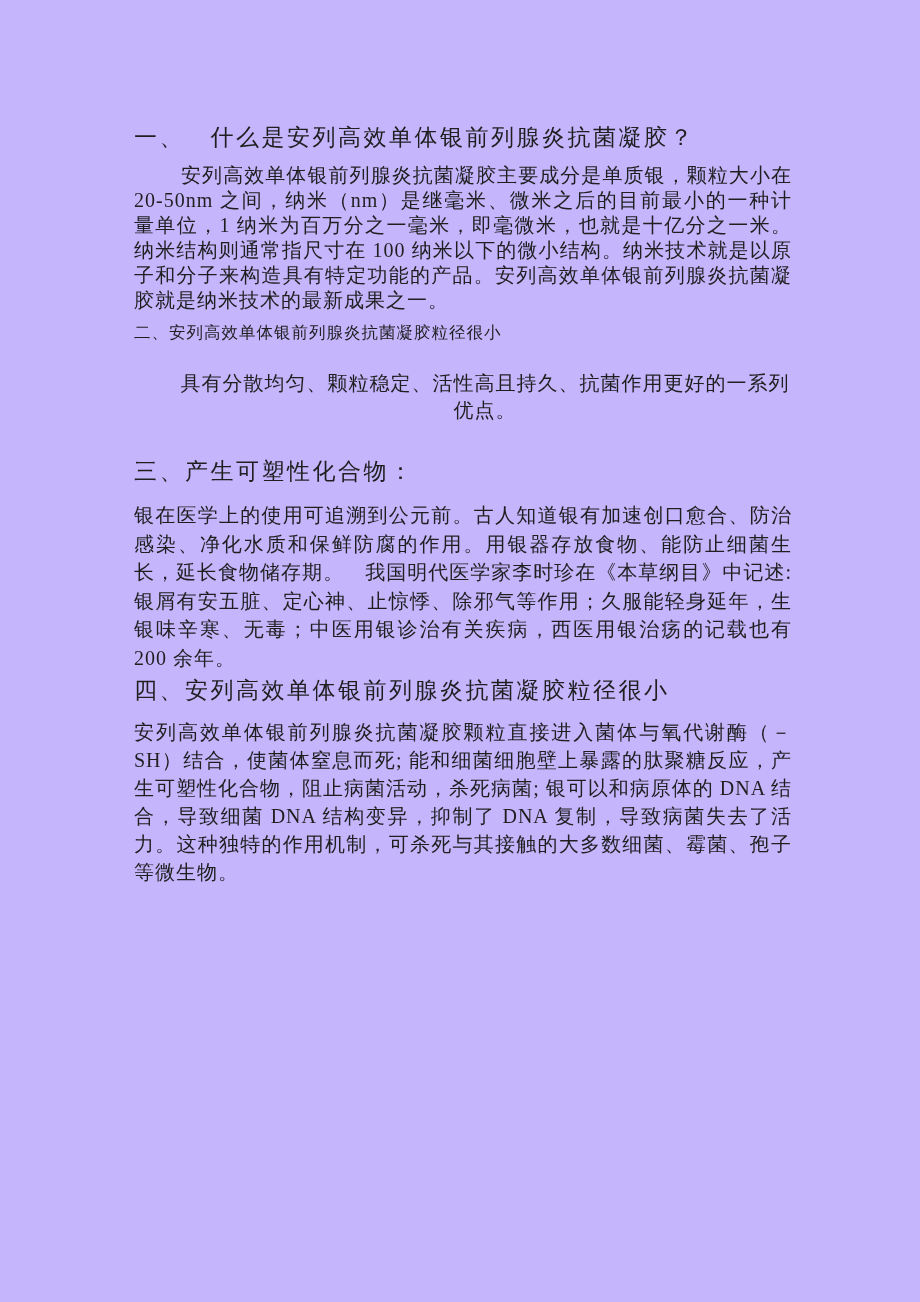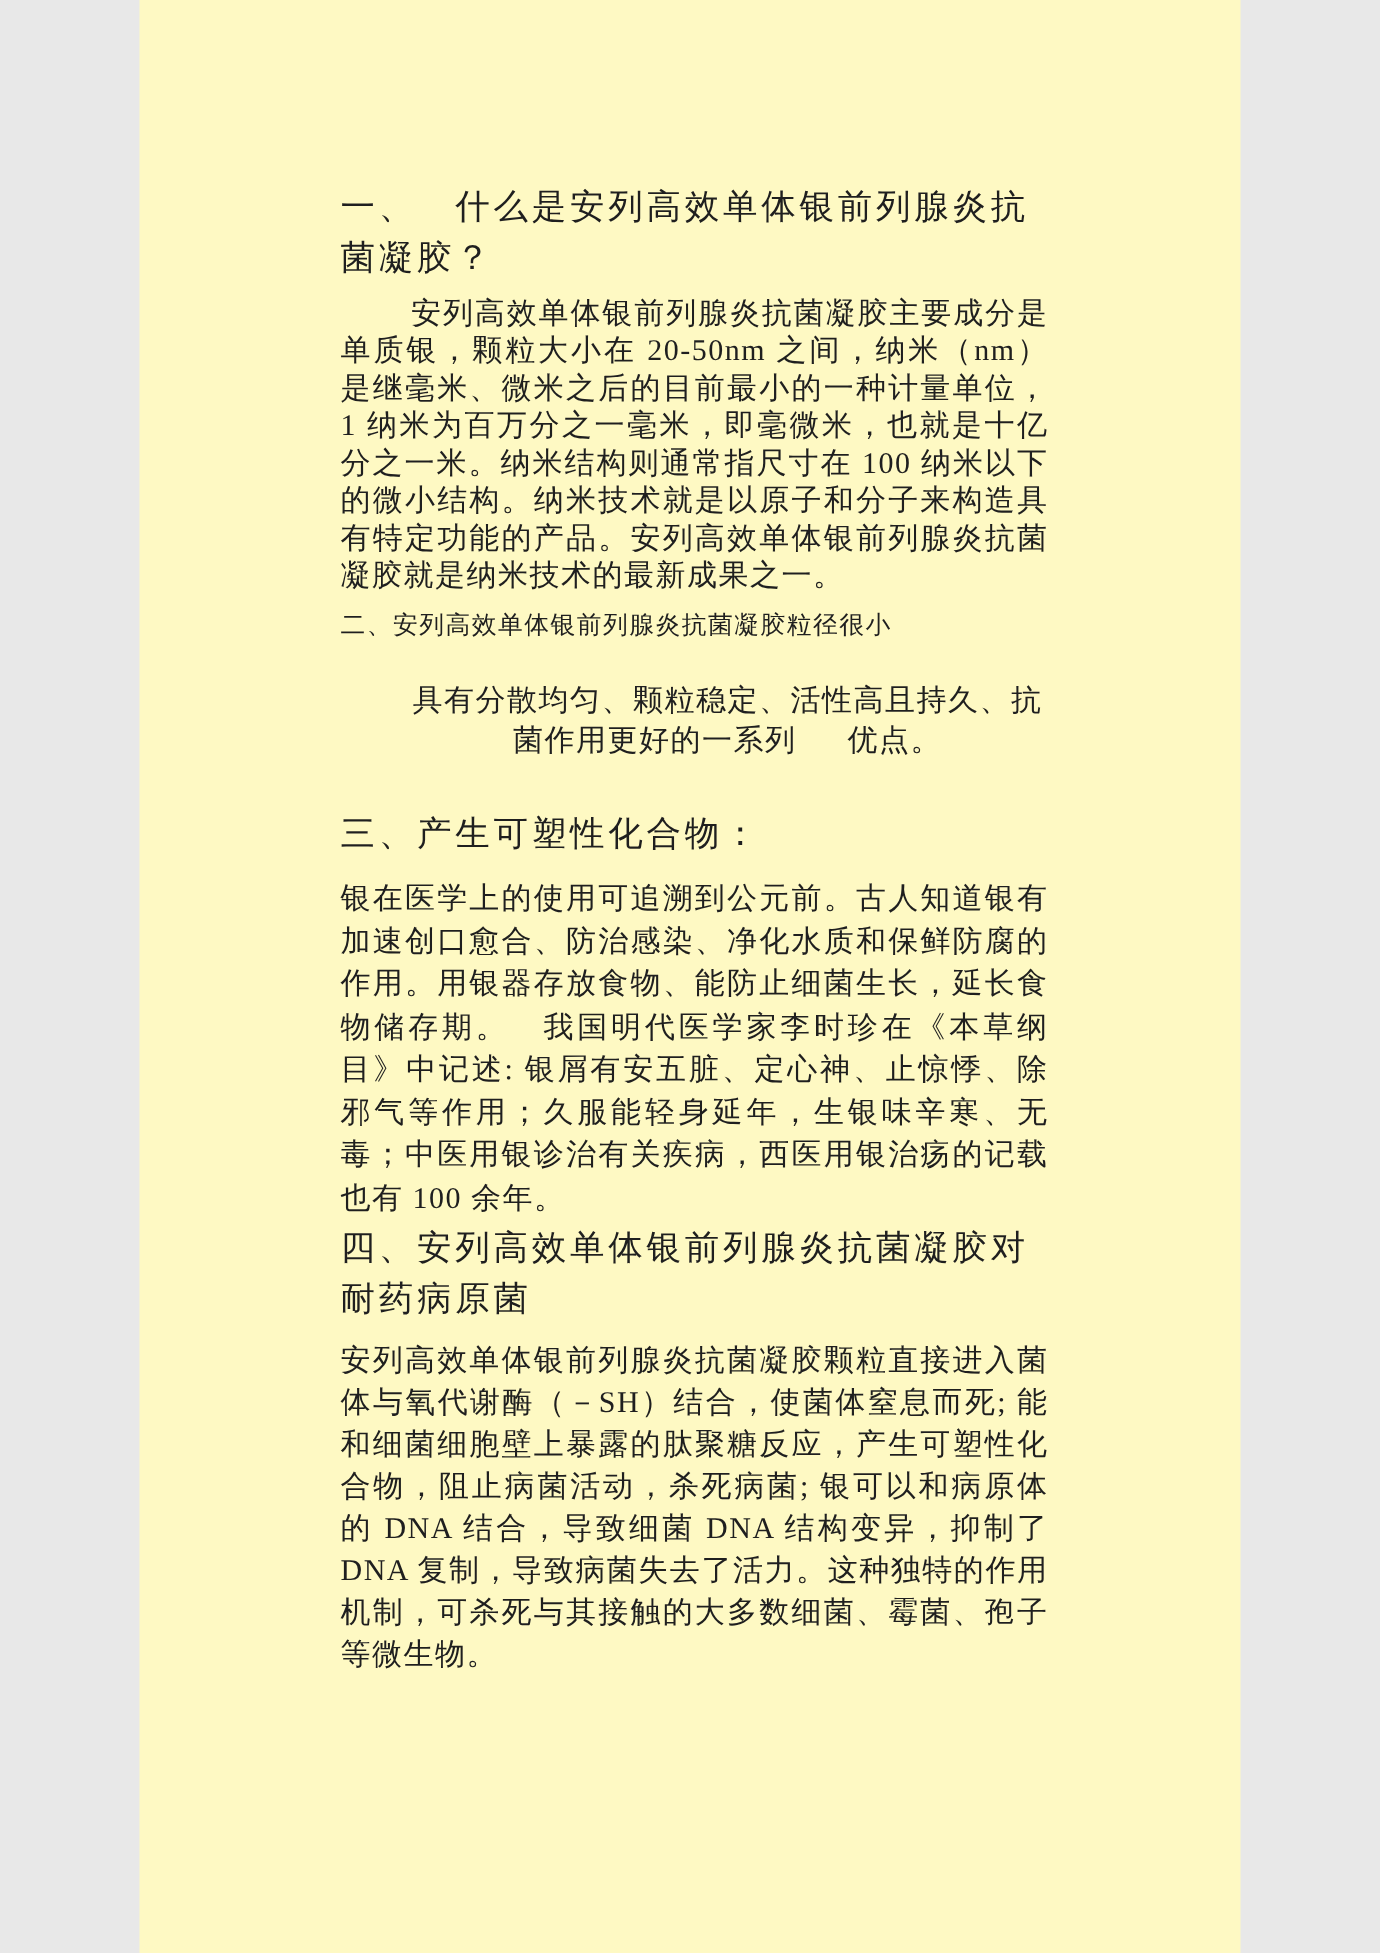--- a/index.html
+++ b/index.html
@@ -2,24 +2,24 @@
 <html><head>
 <meta charset="utf-8">
 <style>
   html, body {
     margin: 0;
     padding: 0;
     background: #e8e8e8;
   }
   .page {
     position: relative;
-    width: 734px;
+    width: 920px;
     height: 1302px;
     margin: 0 auto;
-    background: #fef9c3;
+    background: #c4b5fd;
     box-sizing: border-box;
     padding: 121px 128px 0 134px;
     color: #1f1f1f;
     font-family: "Liberation Serif", "DejaVu Serif", serif;
     overflow: hidden;
   }
   .h-lg {
     font-size: 23px;
     line-height: 34px;
     font-weight: 400;
@@ -65,21 +65,21 @@
 
   <p class="b lh25 indent-3 mb8">安列高效单体银前列腺炎抗菌凝胶主要成分是单质银，颗粒大小在 20-50nm 之间，纳米（nm）是继毫米、微米之后的目前最小的一种计量单位，1 纳米为百万分之一毫米，即毫微米，也就是十亿分之一米。纳米结构则通常指尺寸在 100 纳米以下的微小结构。纳米技术就是以原子和分子来构造具有特定功能的产品。安列高效单体银前列腺炎抗菌凝胶就是纳米技术的最新成果之一。</p>
 
   <h2 class="h-sm">二、安列高效单体银前列腺炎抗菌凝胶粒径很小</h2>
 
 
   <p class="b lh27 tail-line">具有分散均匀、颗粒稳定、活性高且持久、抗菌作用更好的一系列　 优点。</p>
 
   <h1 class="h-lg mt30 mb12">三、产生可塑性化合物：</h1>
 
-  <p class="b lh285">银在医学上的使用可追溯到公元前。古人知道银有加速创口愈合、防治感染、净化水质和保鲜防腐的作用。用银器存放食物、能防止细菌生长，延长食物储存期。　我国明代医学家李时珍在《本草纲目》中记述: 银屑有安五脏、定心神、止惊悸、除邪气等作用；久服能轻身延年，生银味辛寒、无毒；中医用银诊治有关疾病，西医用银治疡的记载也有 100 余年。</p>
+  <p class="b lh285">银在医学上的使用可追溯到公元前。古人知道银有加速创口愈合、防治感染、净化水质和保鲜防腐的作用。用银器存放食物、能防止细菌生长，延长食物储存期。　我国明代医学家李时珍在《本草纲目》中记述: 银屑有安五脏、定心神、止惊悸、除邪气等作用；久服能轻身延年，生银味辛寒、无毒；中医用银诊治有关疾病，西医用银治疡的记载也有 200 余年。</p>
 
 
-  <h1 class="h-lg mt2 mb10">四、安列高效单体银前列腺炎抗菌凝胶对耐药病原菌</h1>
+  <h1 class="h-lg mt2 mb10">四、安列高效单体银前列腺炎抗菌凝胶粒径很小</h1>
 
   <p class="b lh28">安列高效单体银前列腺炎抗菌凝胶颗粒直接进入菌体与氧代谢酶（－SH）结合，使菌体窒息而死; 能和细菌细胞壁上暴露的肽聚糖反应，产生可塑性化合物，阻止病菌活动，杀死病菌; 银可以和病原体的 DNA 结合，导致细菌 DNA 结构变异，抑制了 DNA 复制，导致病菌失去了活力。这种独特的作用机制，可杀死与其接触的大多数细菌、霉菌、孢子等微生物。</p>
 
 
 </div>
 
 </body></html>

